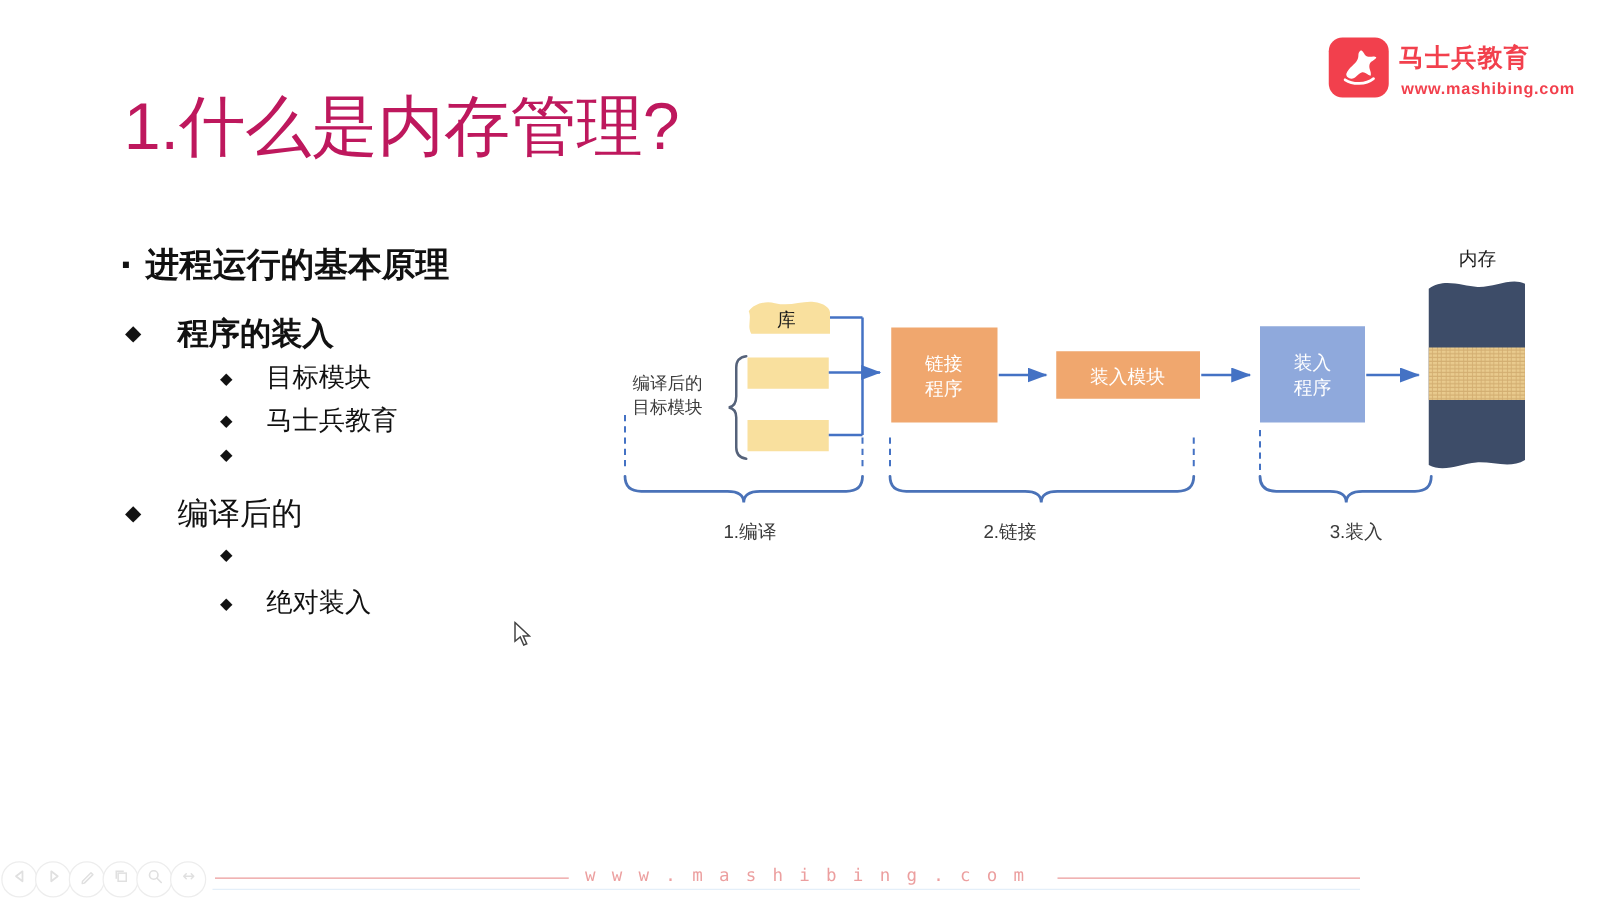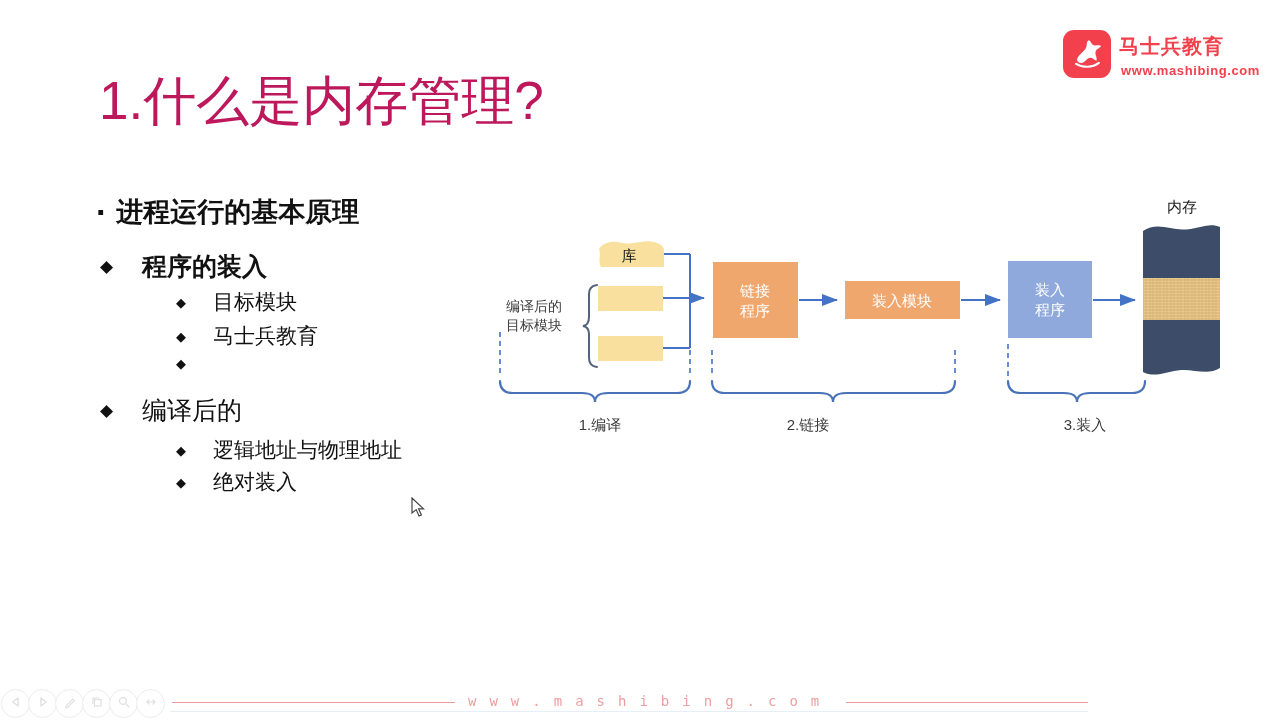--- a/index.html
+++ b/index.html
@@ -78,21 +78,20 @@
   <div class="abs row lvl2" style="top:356px;">
     <span class="dia">◆</span>
   </div>
 
   <div class="abs row lvl1" style="top:394px;">
     <span class="dia">◆</span>
     <span>编译后的</span>
   </div>
   <div class="abs row lvl2" style="top:436px;">
     <span class="dia">◆</span>
-    <span>逻辑地址与物理地址</span>
   </div>
   <div class="abs row lvl2" style="top:468px;">
     <span class="dia">◆</span>
     <span>绝对装入</span>
   </div>
 
   <svg class="abs diagram-svg" width="790" height="260" viewBox="490 190 790 260">
     <defs>
       <marker id="arr" markerWidth="10" markerHeight="8" refX="7.5" refY="3" orient="auto">
         <path d="M0 0 L8 3 L0 6 Z" fill="#4472c4"></path>

